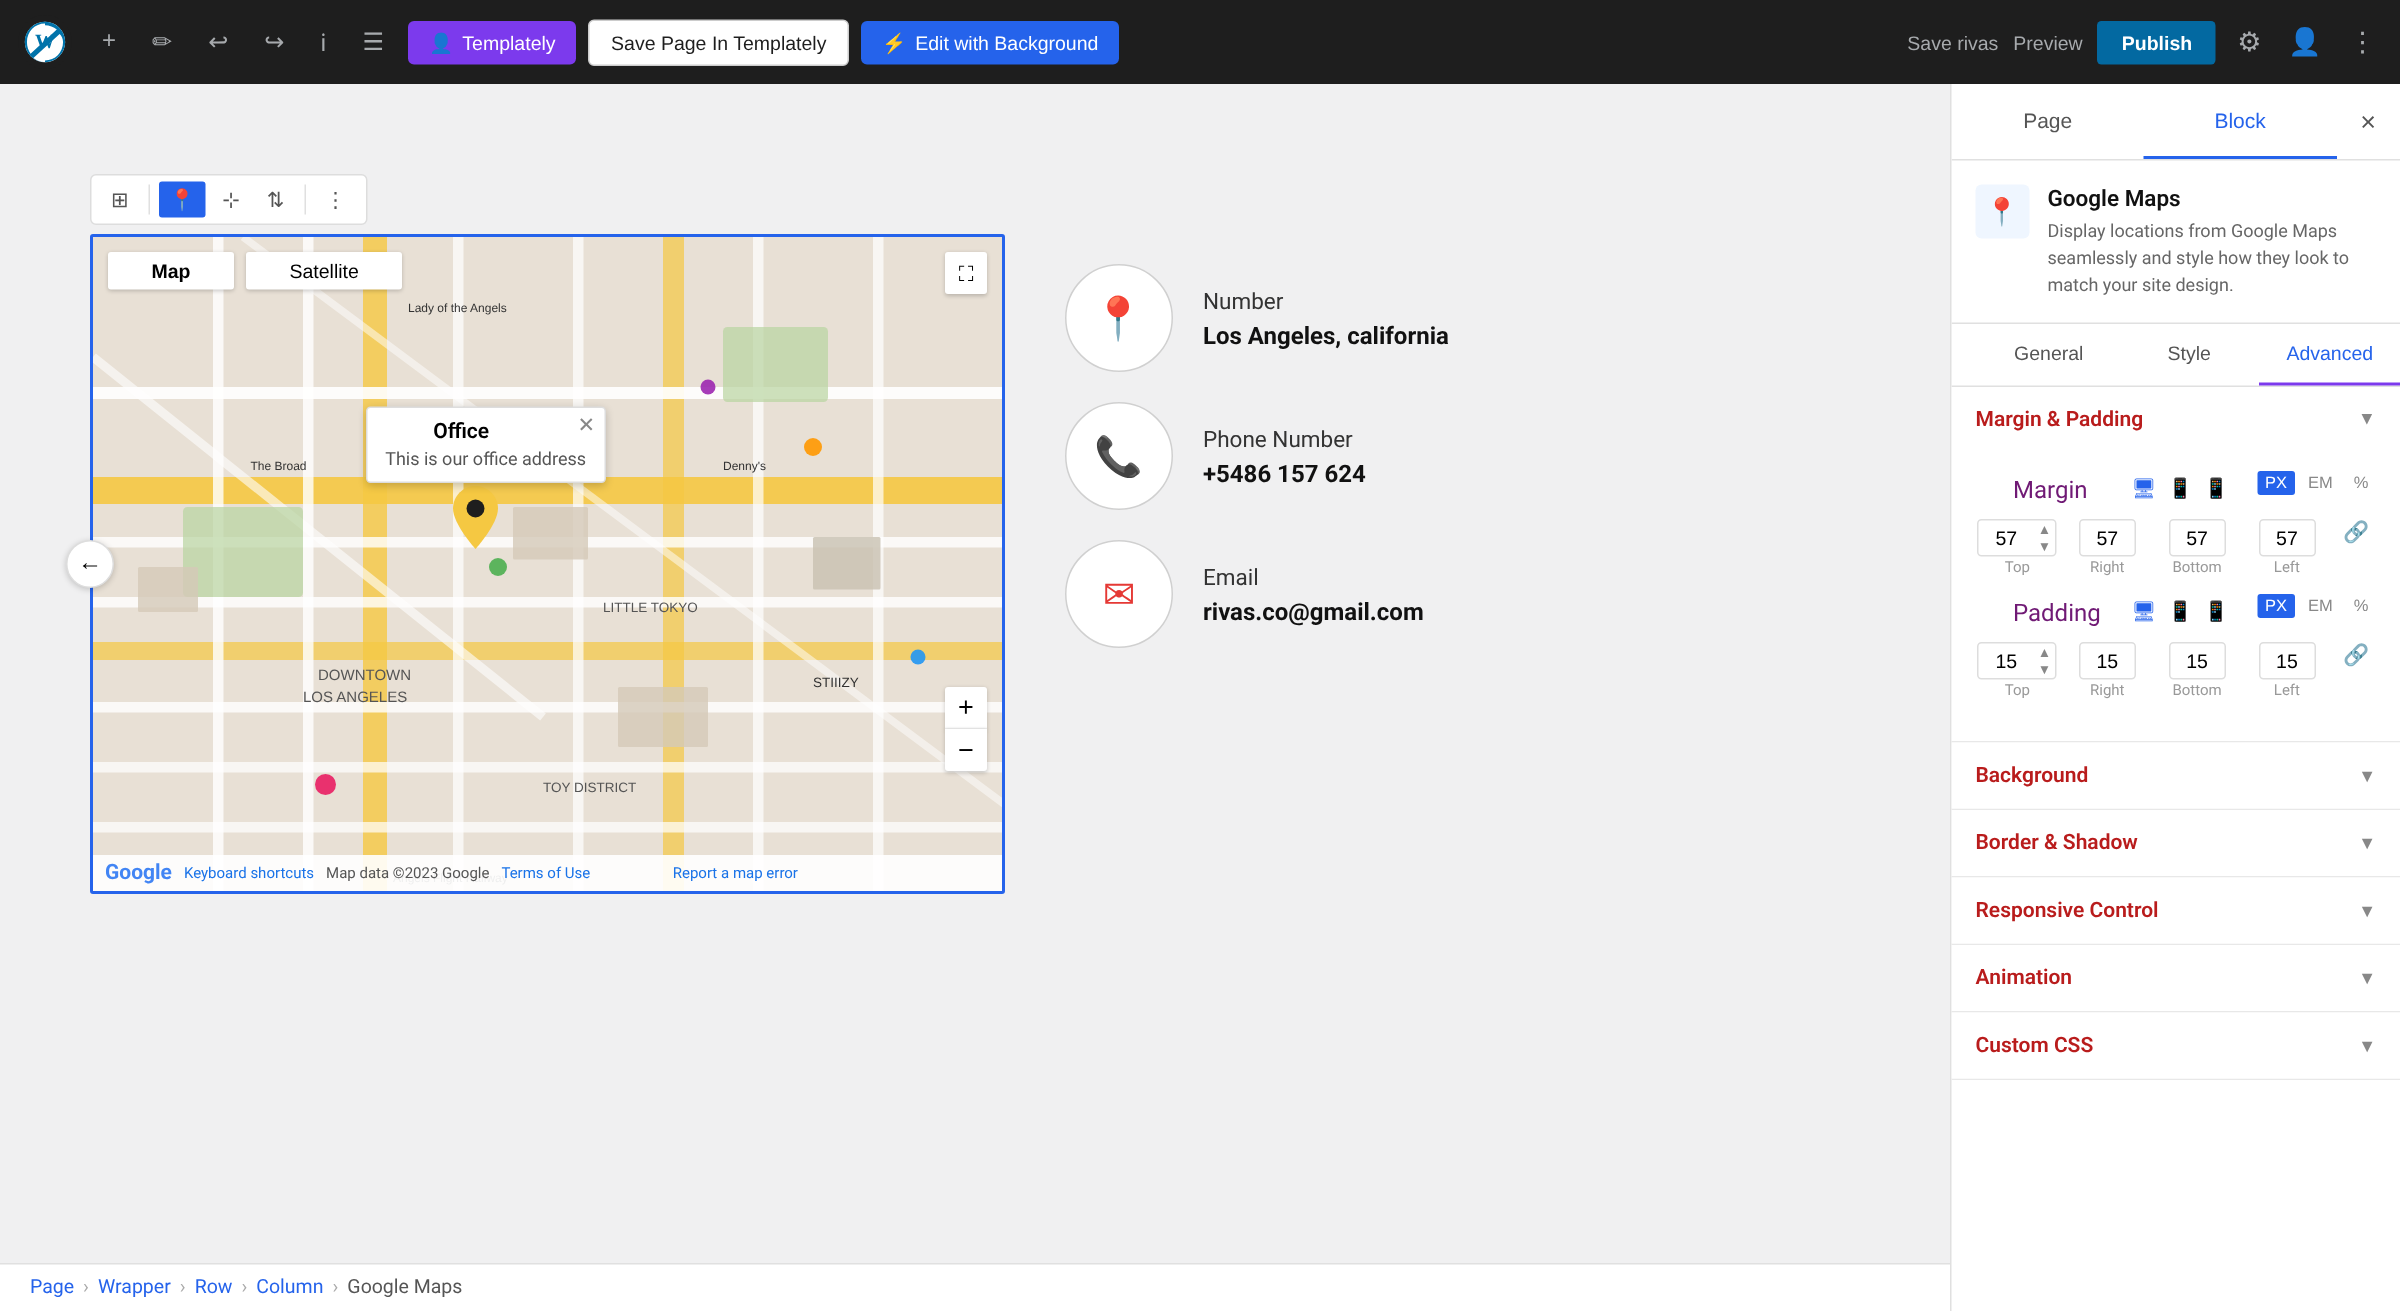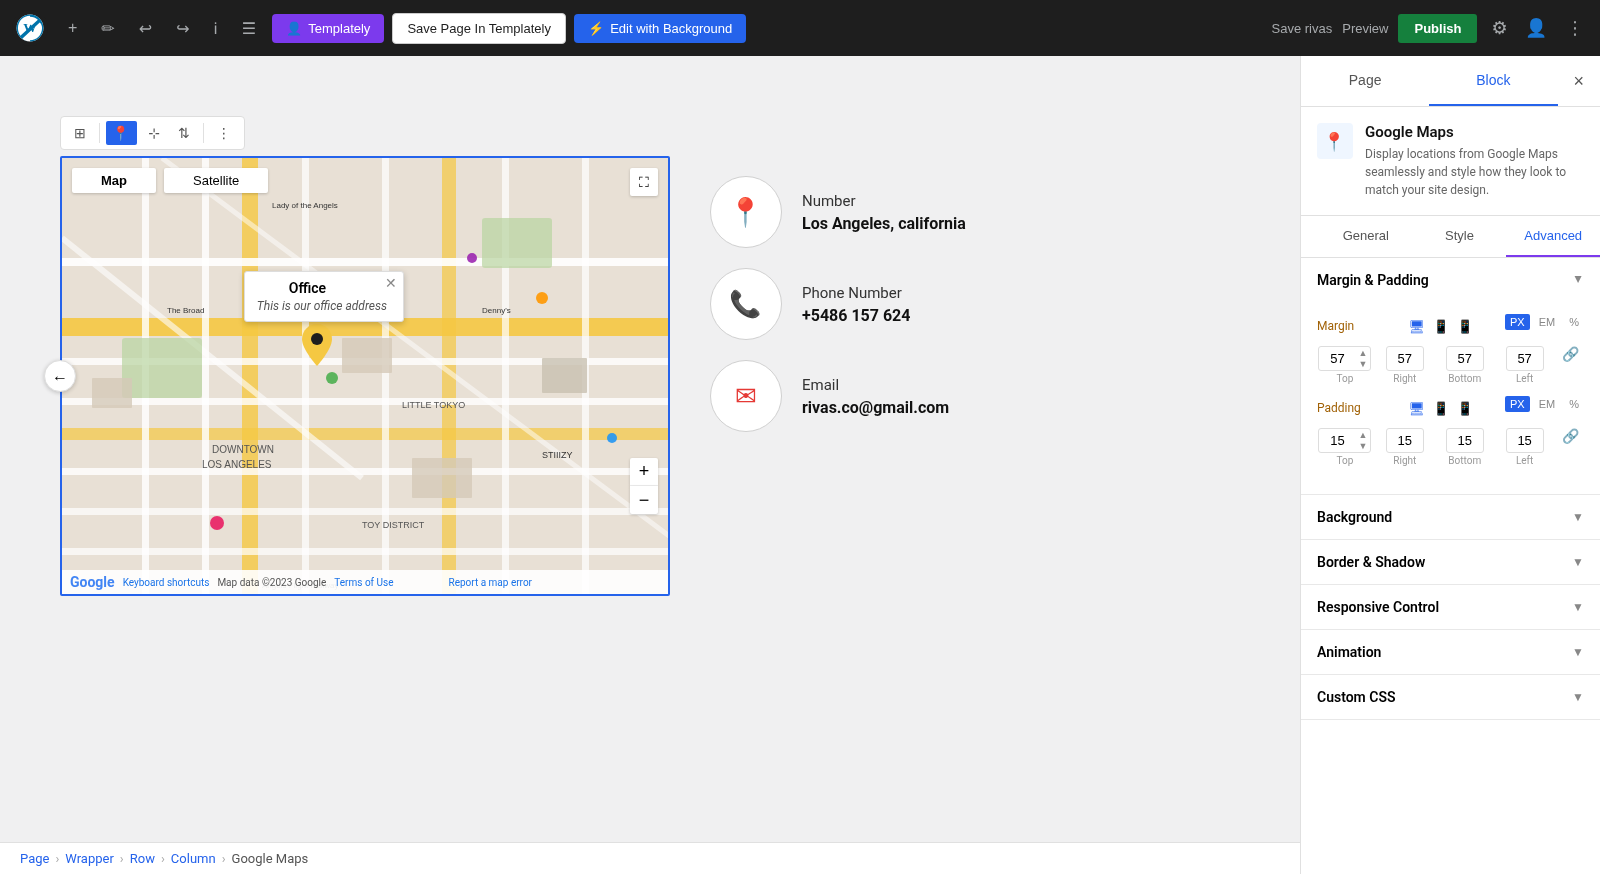--- a/index.html
+++ b/index.html
@@ -21,21 +21,21 @@
     }
     .save-page-btn {
       background: #fff; color: #1e1e1e; border: 1px solid #ccc; border-radius: 4px; padding: 7px 14px; cursor: pointer; font-size: 13px;
     }
     .edit-elementor-btn {
       background: #2563eb; color: #fff; border: none; border-radius: 4px; padding: 7px 14px; cursor: pointer; font-size: 13px; display: flex; align-items: center; gap: 6px;
     }
     .topbar-right { margin-left: auto; display: flex; align-items: center; gap: 10px; }
     .save-draft-btn { background: transparent; border: none; color: #a7aaad; cursor: pointer; font-size: 13px; }
     .preview-btn { background: transparent; border: none; color: #a7aaad; cursor: pointer; font-size: 13px; }
-    .publish-btn { background: #15803d; color: #fff; border: none; border-radius: 3px; padding: 7px 16px; cursor: pointer; font-size: 13px; font-weight: 600; }
+    .publish-btn { background: #0369a1; color: #fff; border: none; border-radius: 3px; padding: 7px 16px; cursor: pointer; font-size: 13px; font-weight: 600; }
     .settings-icon-btn, .user-icon-btn, .more-icon-btn {
       background: transparent; border: none; color: #a7aaad; cursor: pointer; font-size: 18px; display: flex; align-items: center; padding: 4px;
     }
 
     
     .main-layout {
       display: flex; flex: 1; overflow: hidden;
     }
 
     
@@ -81,21 +81,21 @@
     }
     .map-zoom-btn:first-child { border-radius: 2px 2px 0 0; border-bottom: 1px solid #eee; }
     .map-zoom-btn:last-child { border-radius: 0 0 2px 2px; }
     .map-marker {
       position: absolute; top: 38%; left: 42%; transform: translateX(-50%); z-index: 10;
     }
     .map-popup {
       position: absolute; top: 24%; left: 34%; background: #fff; border: 1px solid #ddd; border-radius: 3px; padding: 8px 12px; box-shadow: 0 2px 6px rgba(0,0,0,0.2); z-index: 20; min-width: 160px;
     }
     .map-popup-title { font-size: 14px; font-weight: 600; margin-bottom: 3px; margin-left: 32px; }
-    .map-popup-text { font-size: 12px; color: #555; font-style: italic; }
+    .map-popup-text { font-size: 12px; color: #555; }
     .map-popup-close {
       position: absolute; top: 4px; right: 6px; background: transparent; border: none; cursor: pointer; font-size: 14px; color: #888; line-height: 1;
     }
     .map-footer {
       position: absolute; bottom: 0; left: 0; right: 0; background: rgba(255,255,255,0.9); padding: 4px 8px; font-size: 10px; color: #555; display: flex; align-items: center; gap: 8px;
     }
     .map-google-logo {
       font-size: 14px; color: #4285f4; font-weight: 700;
     }
     .map-nav-btn {
@@ -154,35 +154,35 @@
     }
     .sub-tab.active { color: #2563eb; border-bottom: 2px solid #7c3aed; font-weight: 500; }
 
     
     .accordion-section {
       border-bottom: 1px solid #e8e8e8;
     }
     .accordion-header {
       display: flex; align-items: center; justify-content: space-between; padding: 14px 16px; cursor: pointer; background: #fff;
     }
-    .accordion-title { font-size: 14px; font-weight: 600; color: #000000; }
+    .accordion-title { font-size: 14px; font-weight: 600; color: #b91c1c; }
     .accordion-chevron { font-size: 12px; color: #888; transition: transform 0.2s; }
     .accordion-chevron.open { transform: rotate(180deg); }
     .accordion-content { padding: 12px 16px 16px; background: #fff; }
 
     
     .unit-selector {
       display: flex; gap: 4px; margin-bottom: 8px; align-items: center; justify-content: flex-end;
     }
     .unit-btn {
       background: transparent; border: none; padding: 2px 5px; font-size: 11px; cursor: pointer; color: #888; border-radius: 2px;
     }
     .unit-btn.active { background: #2563eb; color: #fff; }
     .control-row { display: flex; align-items: center; margin-bottom: 12px; }
-    .control-label { font-size: 12px; color: #a16207; width: 60px; flex-shrink: 0; }
+    .control-label { font-size: 16px; color: #701a75; width: 60px; flex-shrink: 0; margin-left: 25px; }
     .control-fields { display: flex; flex: 1; gap: 4px; align-items: flex-start; }
     .control-field-group { display: flex; flex-direction: column; align-items: center; flex: 1; }
     .control-input-wrapper { display: flex; align-items: center; border: 1px solid #ddd; border-radius: 3px; background: #fff; }
     .control-input {
       width: 36px; border: none; outline: none; font-size: 13px; text-align: center; padding: 4px 2px; background: transparent;
     }
     .control-stepper { display: flex; flex-direction: column; }
     .stepper-btn { background: transparent; border: none; cursor: pointer; font-size: 9px; line-height: 1; padding: 1px 3px; color: #888; }
     .control-sub-label { font-size: 10px; color: #999; margin-top: 2px; }
     .link-icon { font-size: 14px; color: #888; cursor: pointer; padding: 0 4px; margin-left: 2px; }

